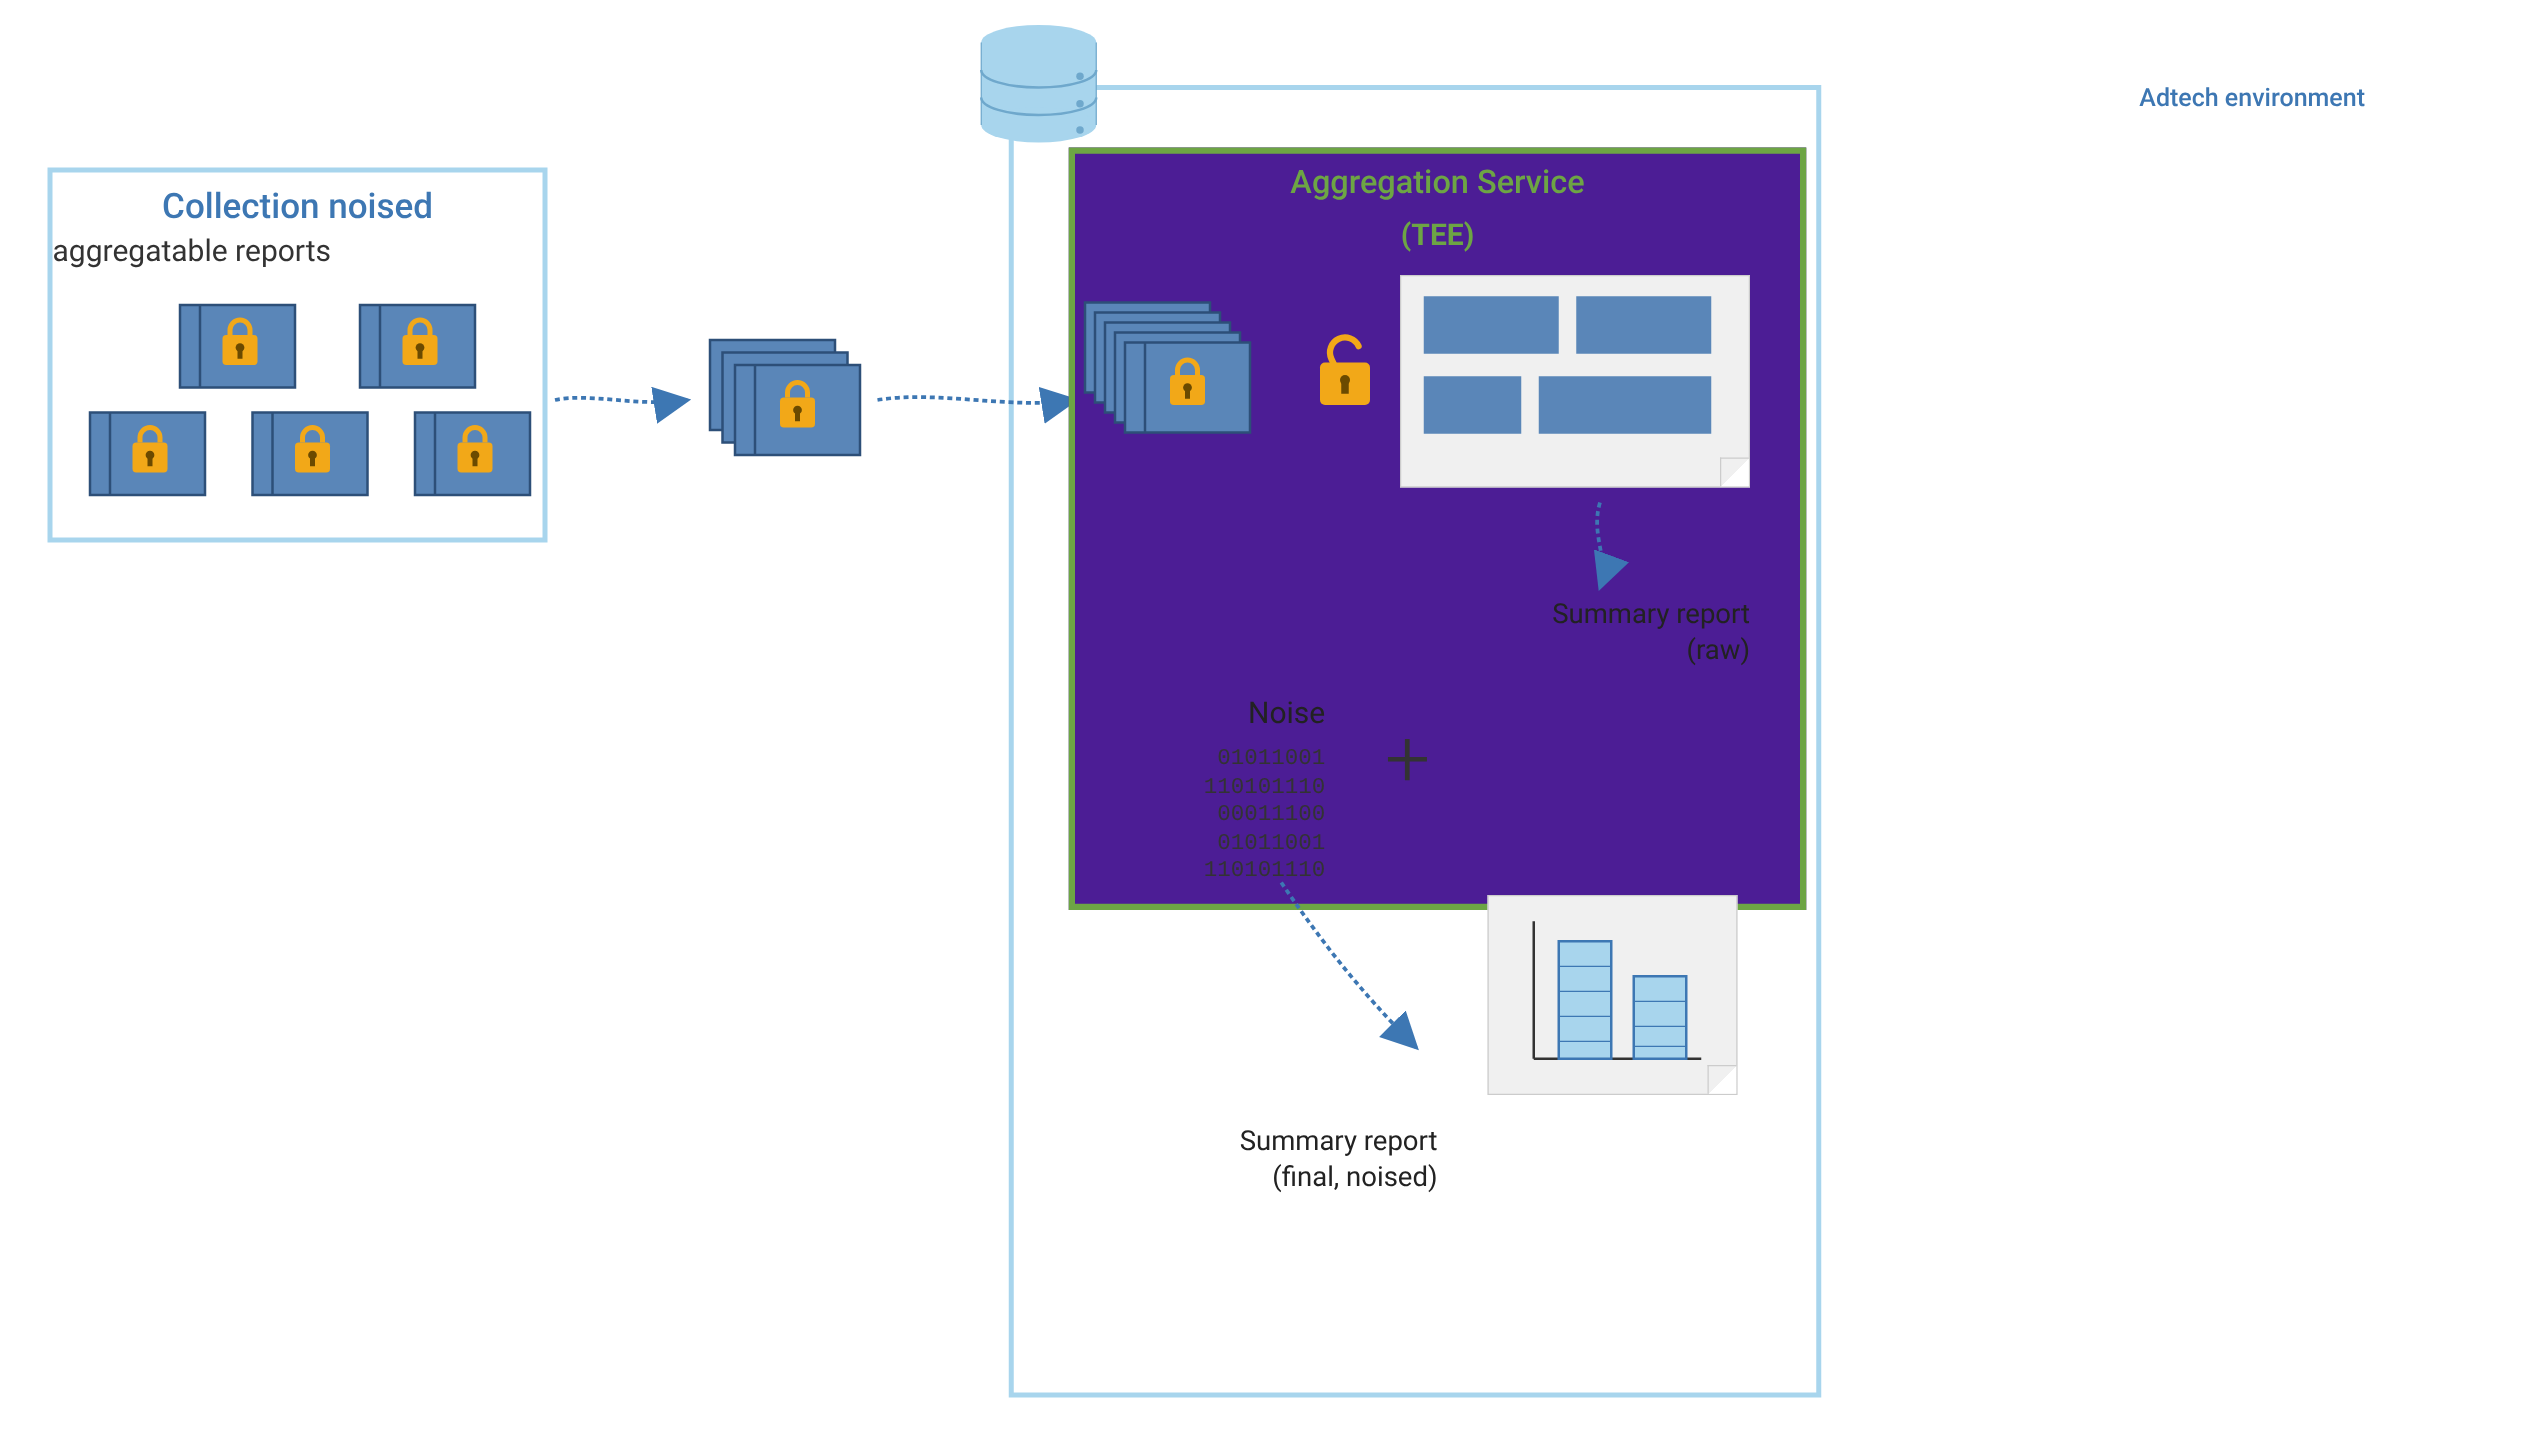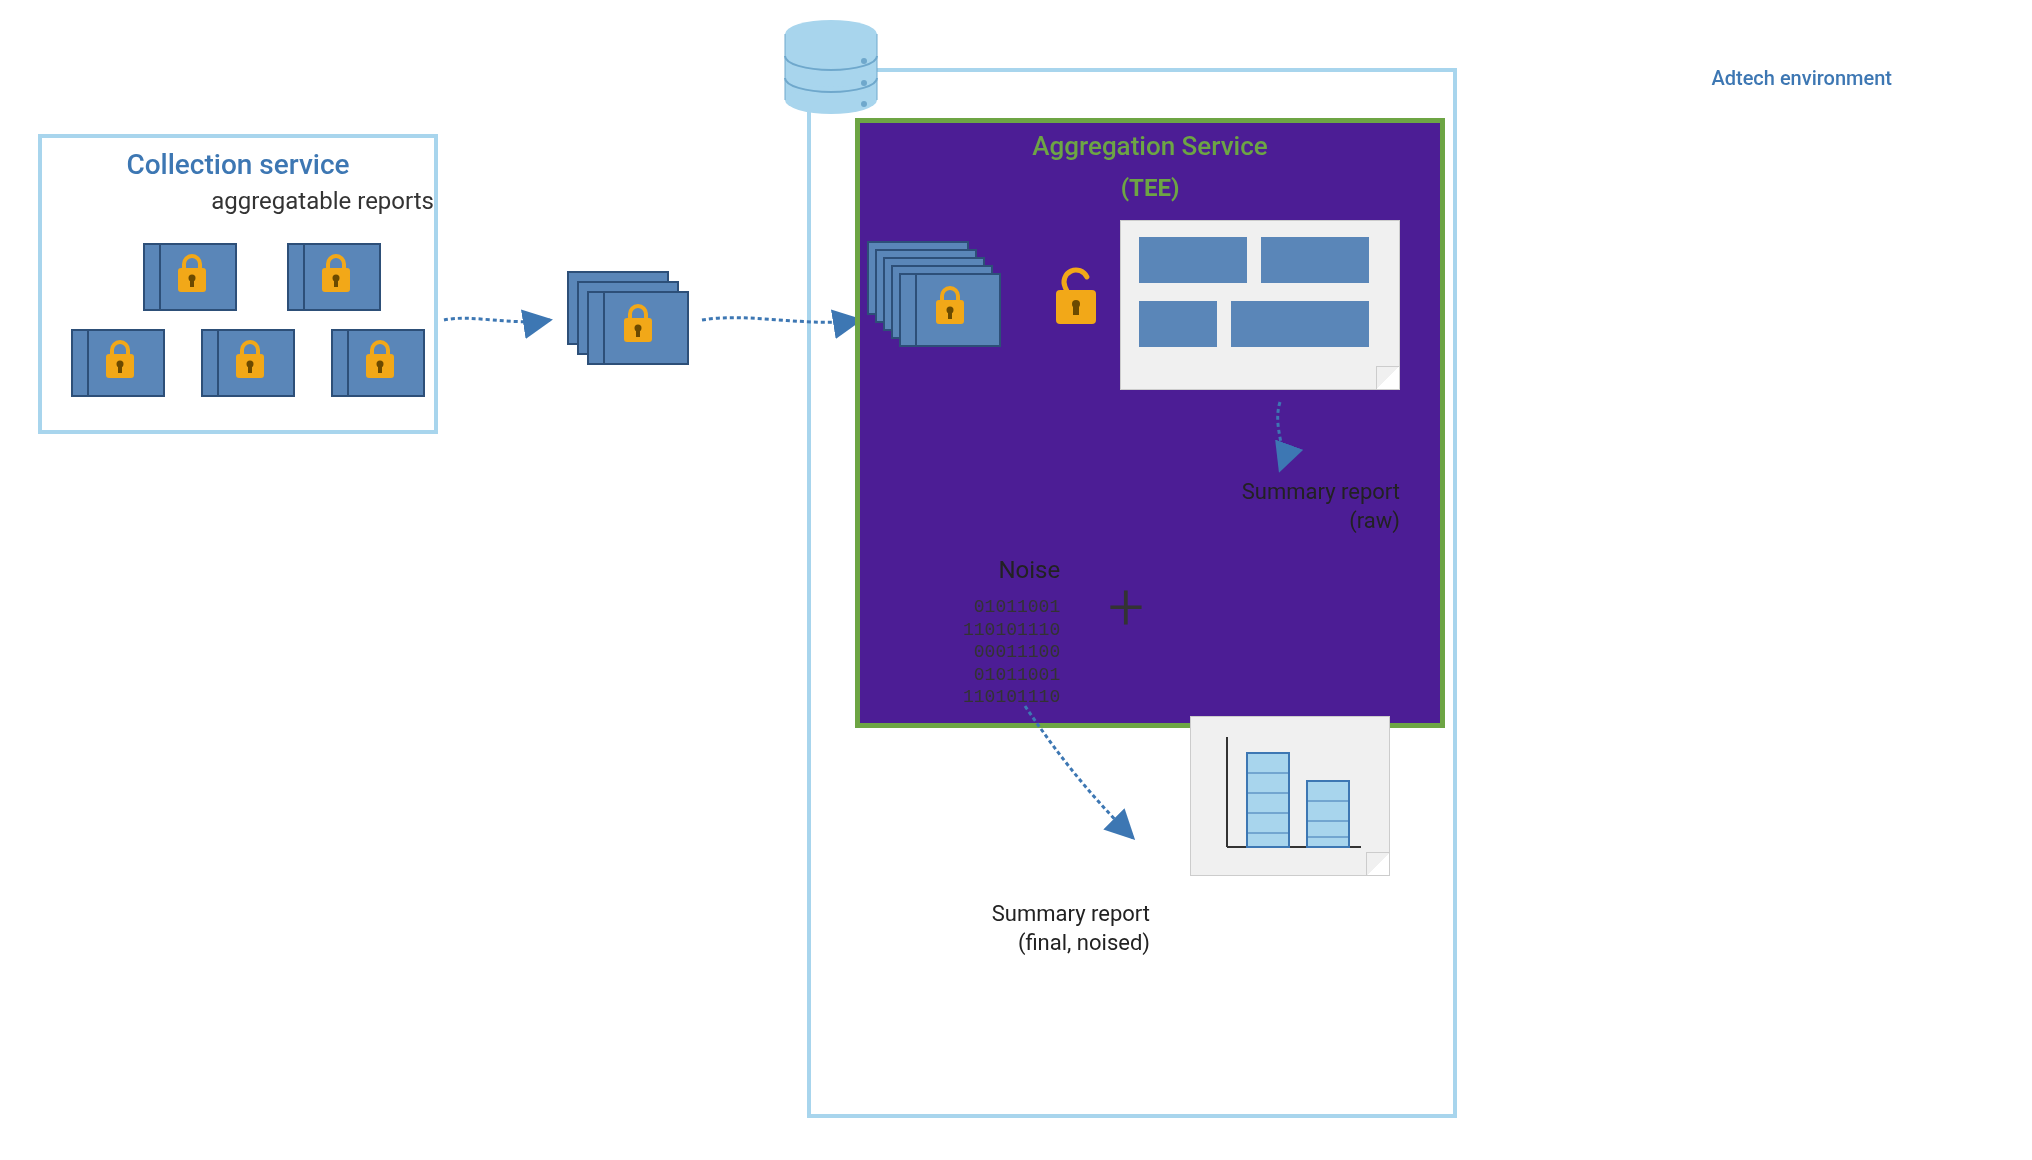--- a/index.html
+++ b/index.html
@@ -26,21 +26,21 @@
     color: #3d77b3;
     font-size: 28px;
     font-weight: 500;
     text-align: center;
     margin-top: 10px;
   }
   .collection-sub {
     color: #333;
     font-size: 24px;
     font-weight: 400;
-    text-align: right;
+    text-align: left;
     margin-top: 6px;
   }
 
   .adtech-box {
     border: 4px solid #a8d5ed;
     background: #ffffff;
     width: 650px;
     height: 1050px;
     left: 807px;
     top: 68px;
@@ -119,21 +119,21 @@
     <path d="M9 16 v66 M101 16 v66" stroke="#6fa8cc" stroke-width="1"></path>
     <path d="M9 38 a46 14 0 0 0 92 0" fill="none" stroke="#6fa8cc" stroke-width="2"></path>
     <path d="M9 60 a46 14 0 0 0 92 0" fill="none" stroke="#6fa8cc" stroke-width="2"></path>
     <circle cx="88" cy="43" r="3" fill="#6fa8cc"></circle>
     <circle cx="88" cy="65" r="3" fill="#6fa8cc"></circle>
     <circle cx="88" cy="86" r="3" fill="#6fa8cc"></circle>
   </svg>
 </div>
 
 <div class="abs collection-box">
-  <div class="collection-title">Collection service</div>
+  <div class="collection-title">Collection noised</div>
   <div class="collection-sub">aggregatable reports</div>
 </div>
 
 <div class="abs" style="left:142px; top:242px;">
   <svg width="96" height="70">
       <rect x="2" y="2" width="92" height="66" fill="#5a86b8" stroke="#2d4f78" stroke-width="2"></rect>
       <line x1="18" y1="2" x2="18" y2="68" stroke="#2d4f78" stroke-width="2"></line>
       <g transform="translate(34,14)">
         <path d="M8 12 v-4 a8 8 0 0 1 16 0 v4" fill="none" stroke="#f2a818" stroke-width="4"></path>
         <rect x="2" y="12" width="28" height="24" rx="3" fill="#f2a818"></rect>

